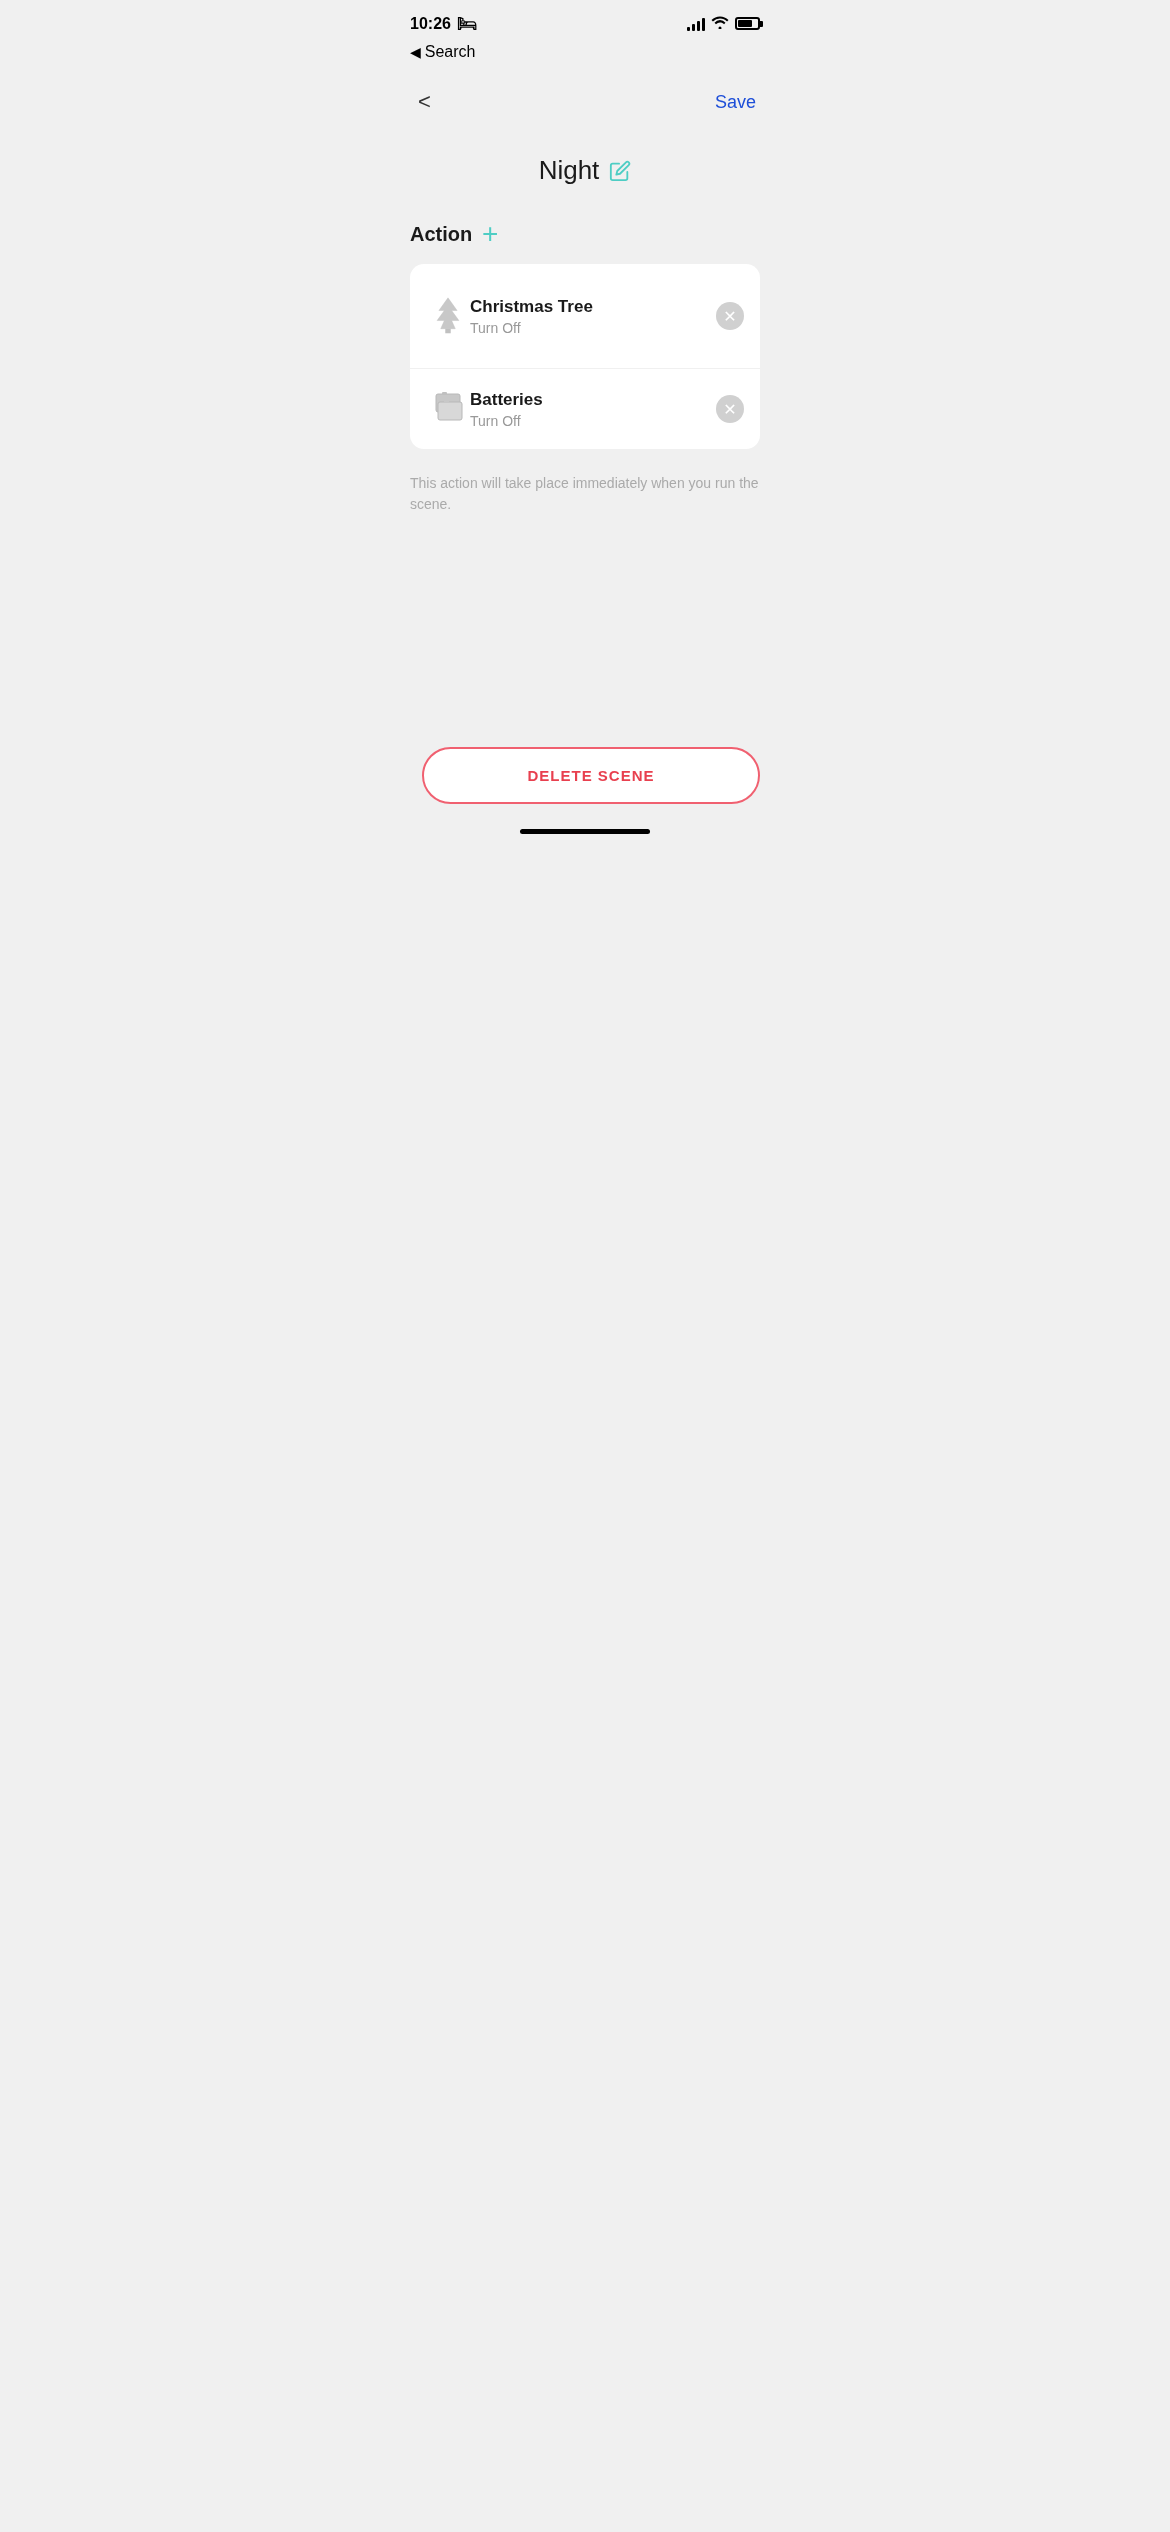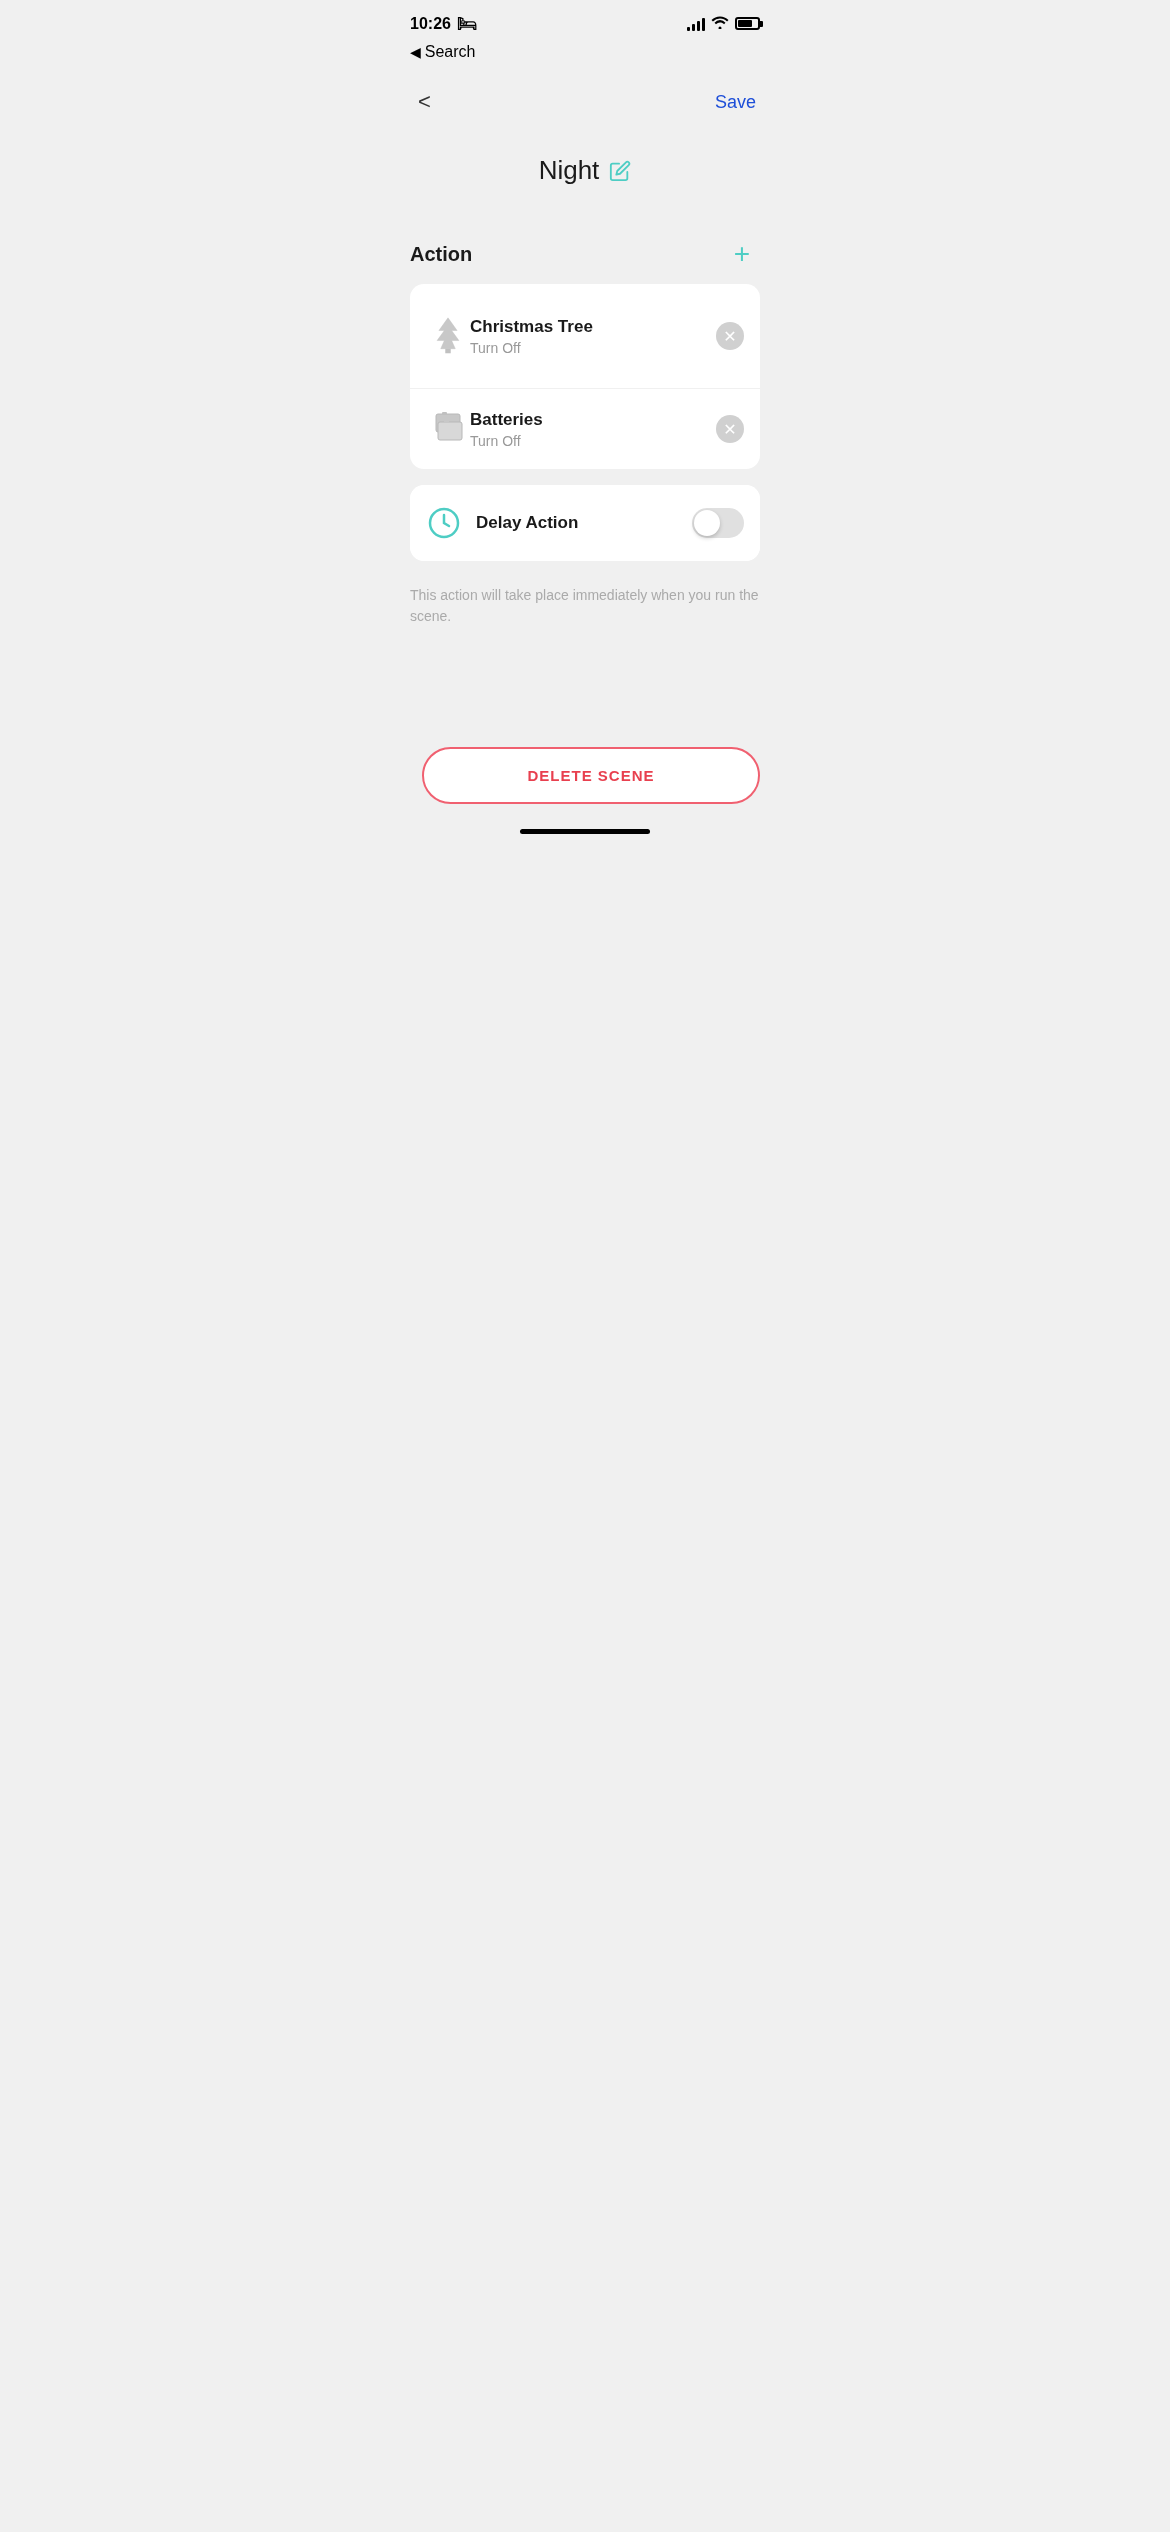--- a/index.html
+++ b/index.html
@@ -152,24 +152,22 @@
     }
 
     
     .section {
       padding: 0 20px;
       margin-bottom: 16px;
     }
 
     .section-header {
       display: flex;
-      justify-content: space-between;
       align-items: center;
       margin-bottom: 12px;
-      margin-top: 20px;
     }
 
     .section-label {
       font-size: 20px;
       font-weight: 700;
       color: #1a1a1a;
     }
 
     .add-btn {
       width: 36px;
@@ -435,34 +433,20 @@
       <div class="item-info">
         <div class="item-name">Batteries</div>
         <div class="item-action">Turn Off</div>
       </div>
       <button class="remove-btn">
         <span>✕</span>
       </button>
     </div>
   </div>
 
-  <div class="card">
-    <div class="delay-card">
-      <div class="delay-icon">
-        <svg width="34" height="34" viewBox="0 0 34 34" fill="none">
-          <circle cx="17" cy="17" r="14" stroke="#4ecdc4" stroke-width="2.5" fill="none"></circle>
-          <path d="M17 9v8l5 3" stroke="#4ecdc4" stroke-width="2.5" stroke-linecap="round"></path>
-        </svg>
-      </div>
-      <span class="delay-label">Delay Action</span>
-      <button class="toggle">
-        <div class="toggle-thumb"></div>
-      </button>
-    </div>
-  </div>
 </div>
 
 <div class="info-text">This action will take place immediately when you run the scene.</div>
 
 <div class="bottom-section">
   <button class="delete-btn">DELETE SCENE</button>
 </div>
 
 <div class="home-indicator"></div>
 

